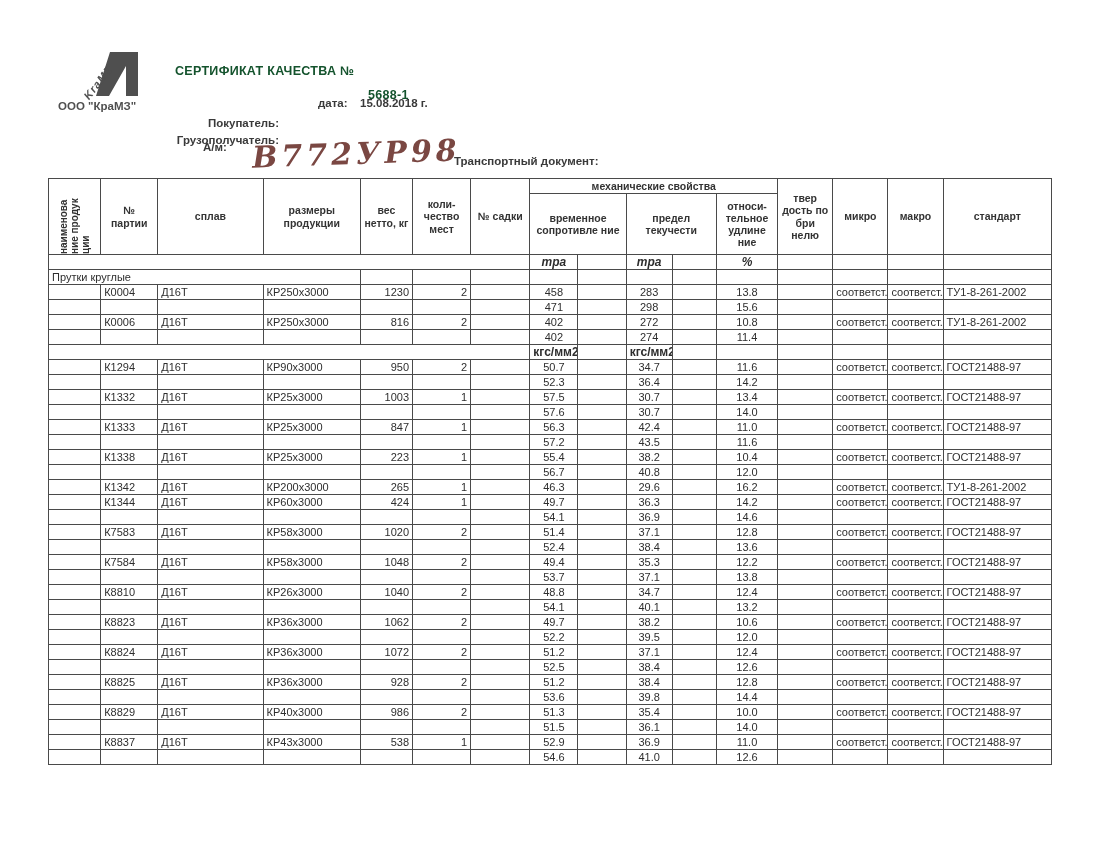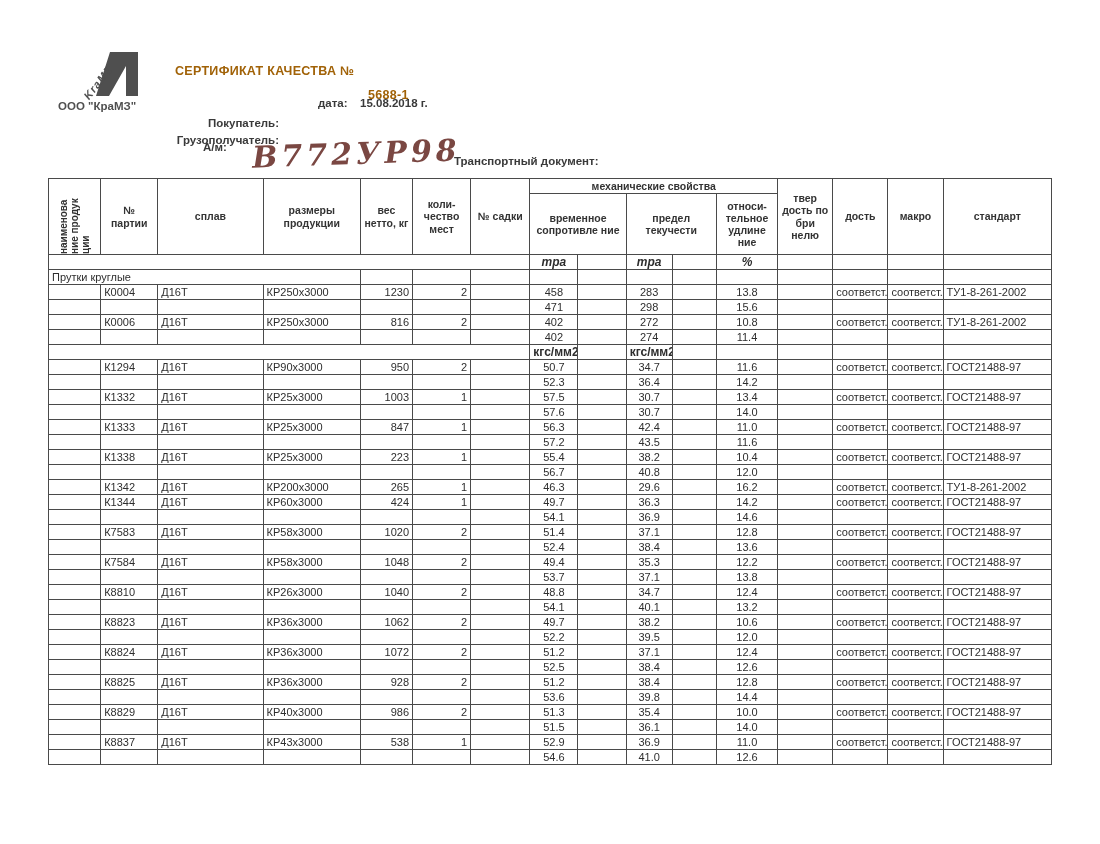--- a/index.html
+++ b/index.html
@@ -2,21 +2,21 @@
 <html><head>
 <meta charset="utf-8">
 <style>
   html,body{margin:0;padding:0;}
   body{
     width:1100px;height:844px;background:#ffffff;position:relative;
     font-family:"Liberation Sans", sans-serif;color:#2e2e2e;overflow:hidden;
   }
   .abs{position:absolute;white-space:nowrap;}
   .hdr-label{font-size:11.5px;font-weight:bold;color:#3a3a3a;}
-  .hdr-title{font-size:12.5px;font-weight:bold;color:#a16207;letter-spacing:.3px;}
+  .hdr-title{font-size:12.5px;font-weight:bold;color:#14532d;letter-spacing:.3px;}
   .logo-company{font-size:11.5px;font-weight:bold;color:#4f4f4f;}
   .handwriting{
     font-family:"DejaVu Serif", serif;font-style:italic;font-weight:bold;
     color:#7a4742;font-size:30px;letter-spacing:4px;transform:rotate(-2deg);
   }
   
   table.cert{
     position:absolute;left:48px;top:178px;border-collapse:collapse;table-layout:fixed;
     width:1004px;border:1.5px solid #3d3d3d;
   }
@@ -96,21 +96,21 @@
         <div class="vtext">наименова ние продук ции</div>
       </th>
       <th rowspan="2">№ партии</th>
       <th rowspan="2">сплав</th>
       <th rowspan="2">размеры продукции</th>
       <th rowspan="2">вес нетто, кг</th>
       <th rowspan="2">коли- чество мест</th>
       <th rowspan="2">№ садки</th>
       <th class="h-mech" colspan="5">механические свойства</th>
       <th rowspan="2">твер дость по бри нелю</th>
-      <th rowspan="2">дость</th>
+      <th rowspan="2">микро</th>
       <th rowspan="2">макро</th>
       <th rowspan="2">стандарт</th>
     </tr>
     <tr class="hrow2">
       <th colspan="2">временное сопротивле ние</th>
       <th colspan="2">предел текучести</th>
       <th>относи- тельное удлине ние</th>
     </tr>
   </thead>
   <tbody id="data-rows">

